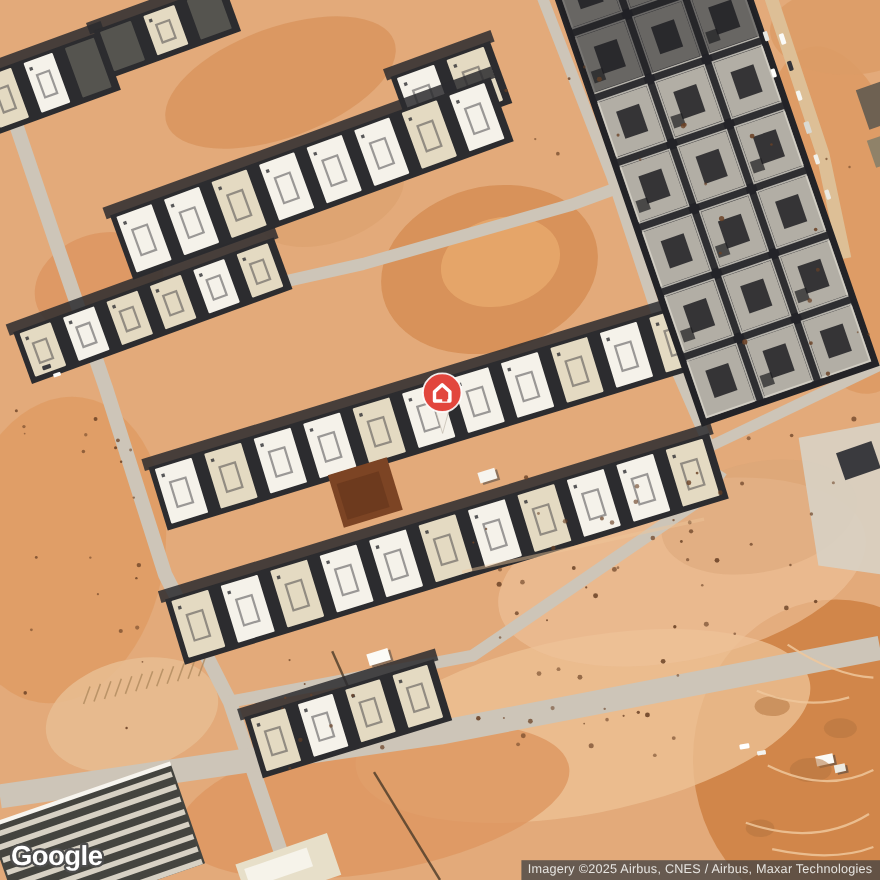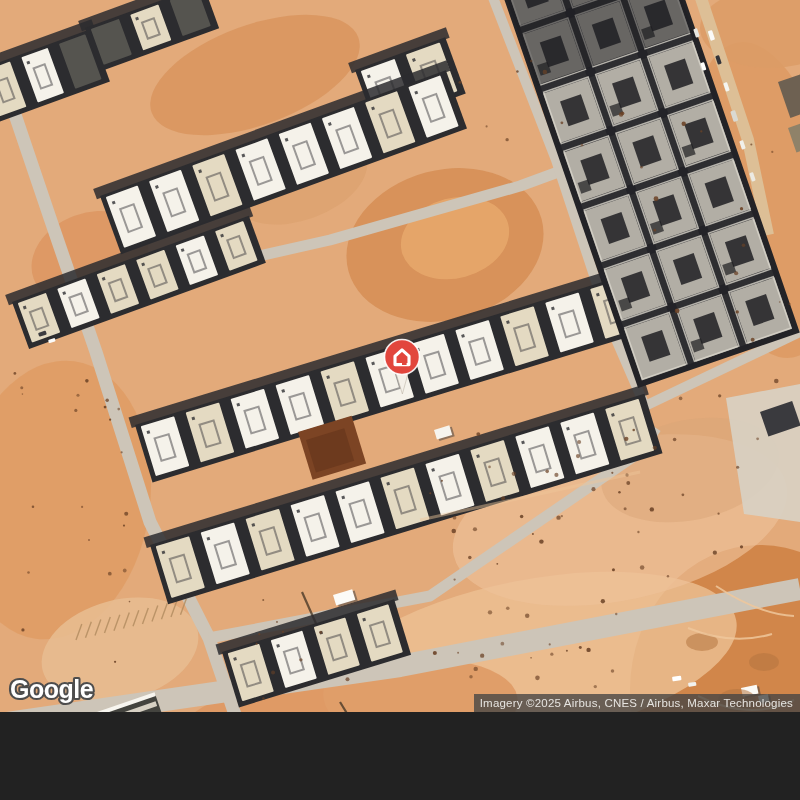--- a/index.html
+++ b/index.html
@@ -1,16 +1,16 @@
 <!DOCTYPE html>
 <html><head>
 <meta charset="utf-8">
 <style>
   html,body{margin:0;padding:0;background:#222;}
-  #viewport{position:relative;width:800px;height:712px;overflow:hidden;
+  #viewport{position:relative;width:800px;height:800px;overflow:hidden;
     font-family:"Liberation Sans",sans-serif;background:#e3aa7a;}
   #map-canvas{position:absolute;inset:0;display:block;}
   #marker{position:absolute;left:380px;top:336px;width:44px;height:62px;cursor:pointer;}
   #logo{position:absolute;left:6px;bottom:5px;width:120px;height:34px;cursor:pointer;}
   #attribution-bar{position:absolute;right:0;bottom:0;height:18px;line-height:18px;
     background:rgba(68,68,68,.78);color:#e6e4e0;font-size:11.5px;
     padding:0 7px 0 6px;letter-spacing:.2px;white-space:nowrap;margin-left:12px;}
 </style>
 </head>
 <body>

